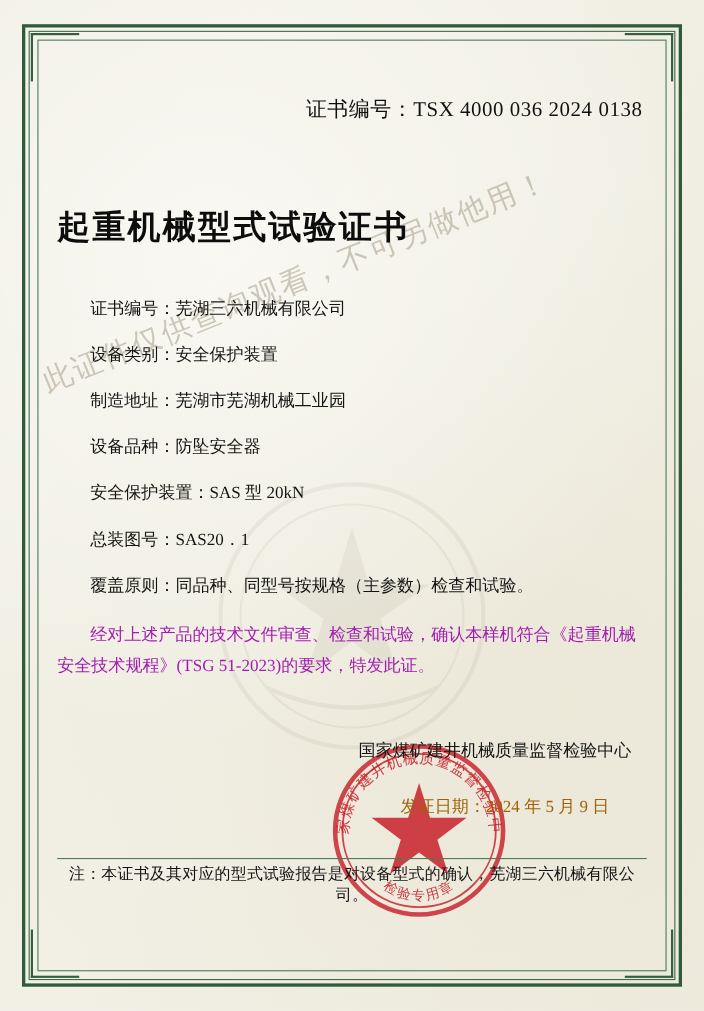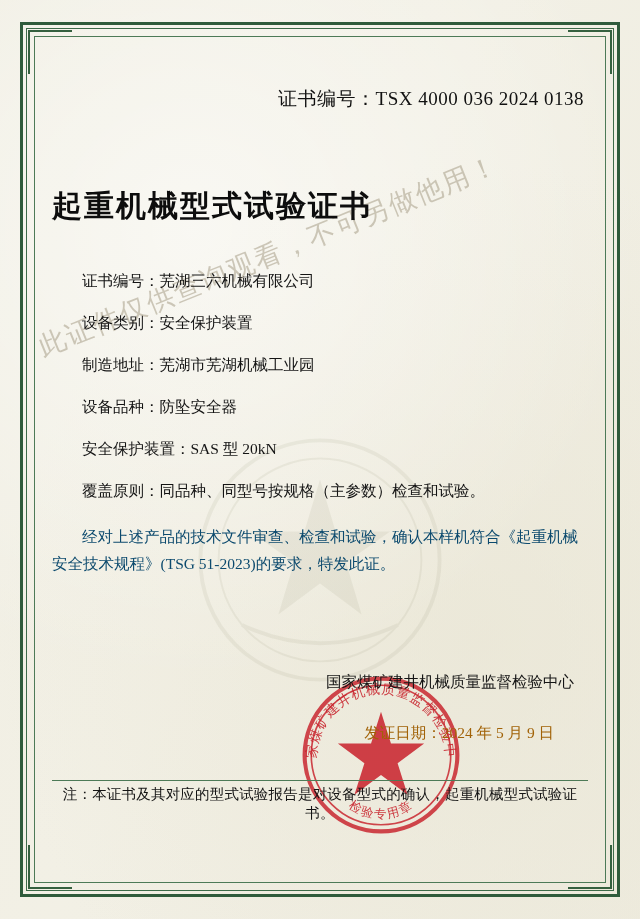--- a/index.html
+++ b/index.html
@@ -145,21 +145,21 @@
     display: inline;
   }
   .field-value {
     display: inline;
   }
 
   #statement {
     margin-top: 16px;
     font-size: 15.5px;
     line-height: 1.75;
-    color: #0c4a6e;
+    color: #a21caf;
     text-indent: 30px;
     padding-right: 6px;
   }
 
   
   #seal {
     position: absolute;
     left: 246px;
     top: 612px;
     width: 166px;
@@ -246,20 +246,23 @@
         <span class="field-label">设备类别：</span><span class="field-value">安全保护装置</span>
       </div>
       <div class="field-row">
         <span class="field-label">制造地址：</span><span class="field-value">芜湖市芜湖机械工业园</span>
       </div>
       <div class="field-row">
         <span class="field-label">设备品种：</span><span class="field-value">防坠安全器</span>
       </div>
       <div class="field-row">
         <span class="field-label">安全保护装置：</span><span class="field-value">SAS 型 20kN</span>
+      </div>
+      <div class="field-row">
+        <span class="field-label">总装图号：</span><span class="field-value">SAS20．1</span>
       </div>
       <div class="field-row">
         <span class="field-label">覆盖原则：</span><span class="field-value">同品种、同型号按规格（主参数）检查和试验。</span>
       </div>
     </div>
 
     <div id="statement">经对上述产品的技术文件审查、检查和试验，确认本样机符合《起重机械安全技术规程》(TSG 51-2023)的要求，特发此证。</div>
 
     <svg id="seal" viewBox="0 0 200 200">
       <g opacity="0.82" fill="none" stroke="#c8202a" stroke-width="5">
@@ -278,16 +281,16 @@
     </svg>
 
     <div id="issuer-block">
       <div id="issuer-name">国家煤矿建井机械质量监督检验中心</div>
       <div id="issue-date">
         <span>发证日期：</span><span>2024 年 5 月 9 日</span>
       </div>
     </div>
 
     <div id="footer-divider"></div>
-    <div id="footer-note">注：本证书及其对应的型式试验报告是对设备型式的确认，起重机械型式试验证书。</div>
+    <div id="footer-note">注：本证书及其对应的型式试验报告是对设备型式的确认，芜湖三六机械有限公司。</div>
 
   </div>
 </div>
 
 </body></html>

